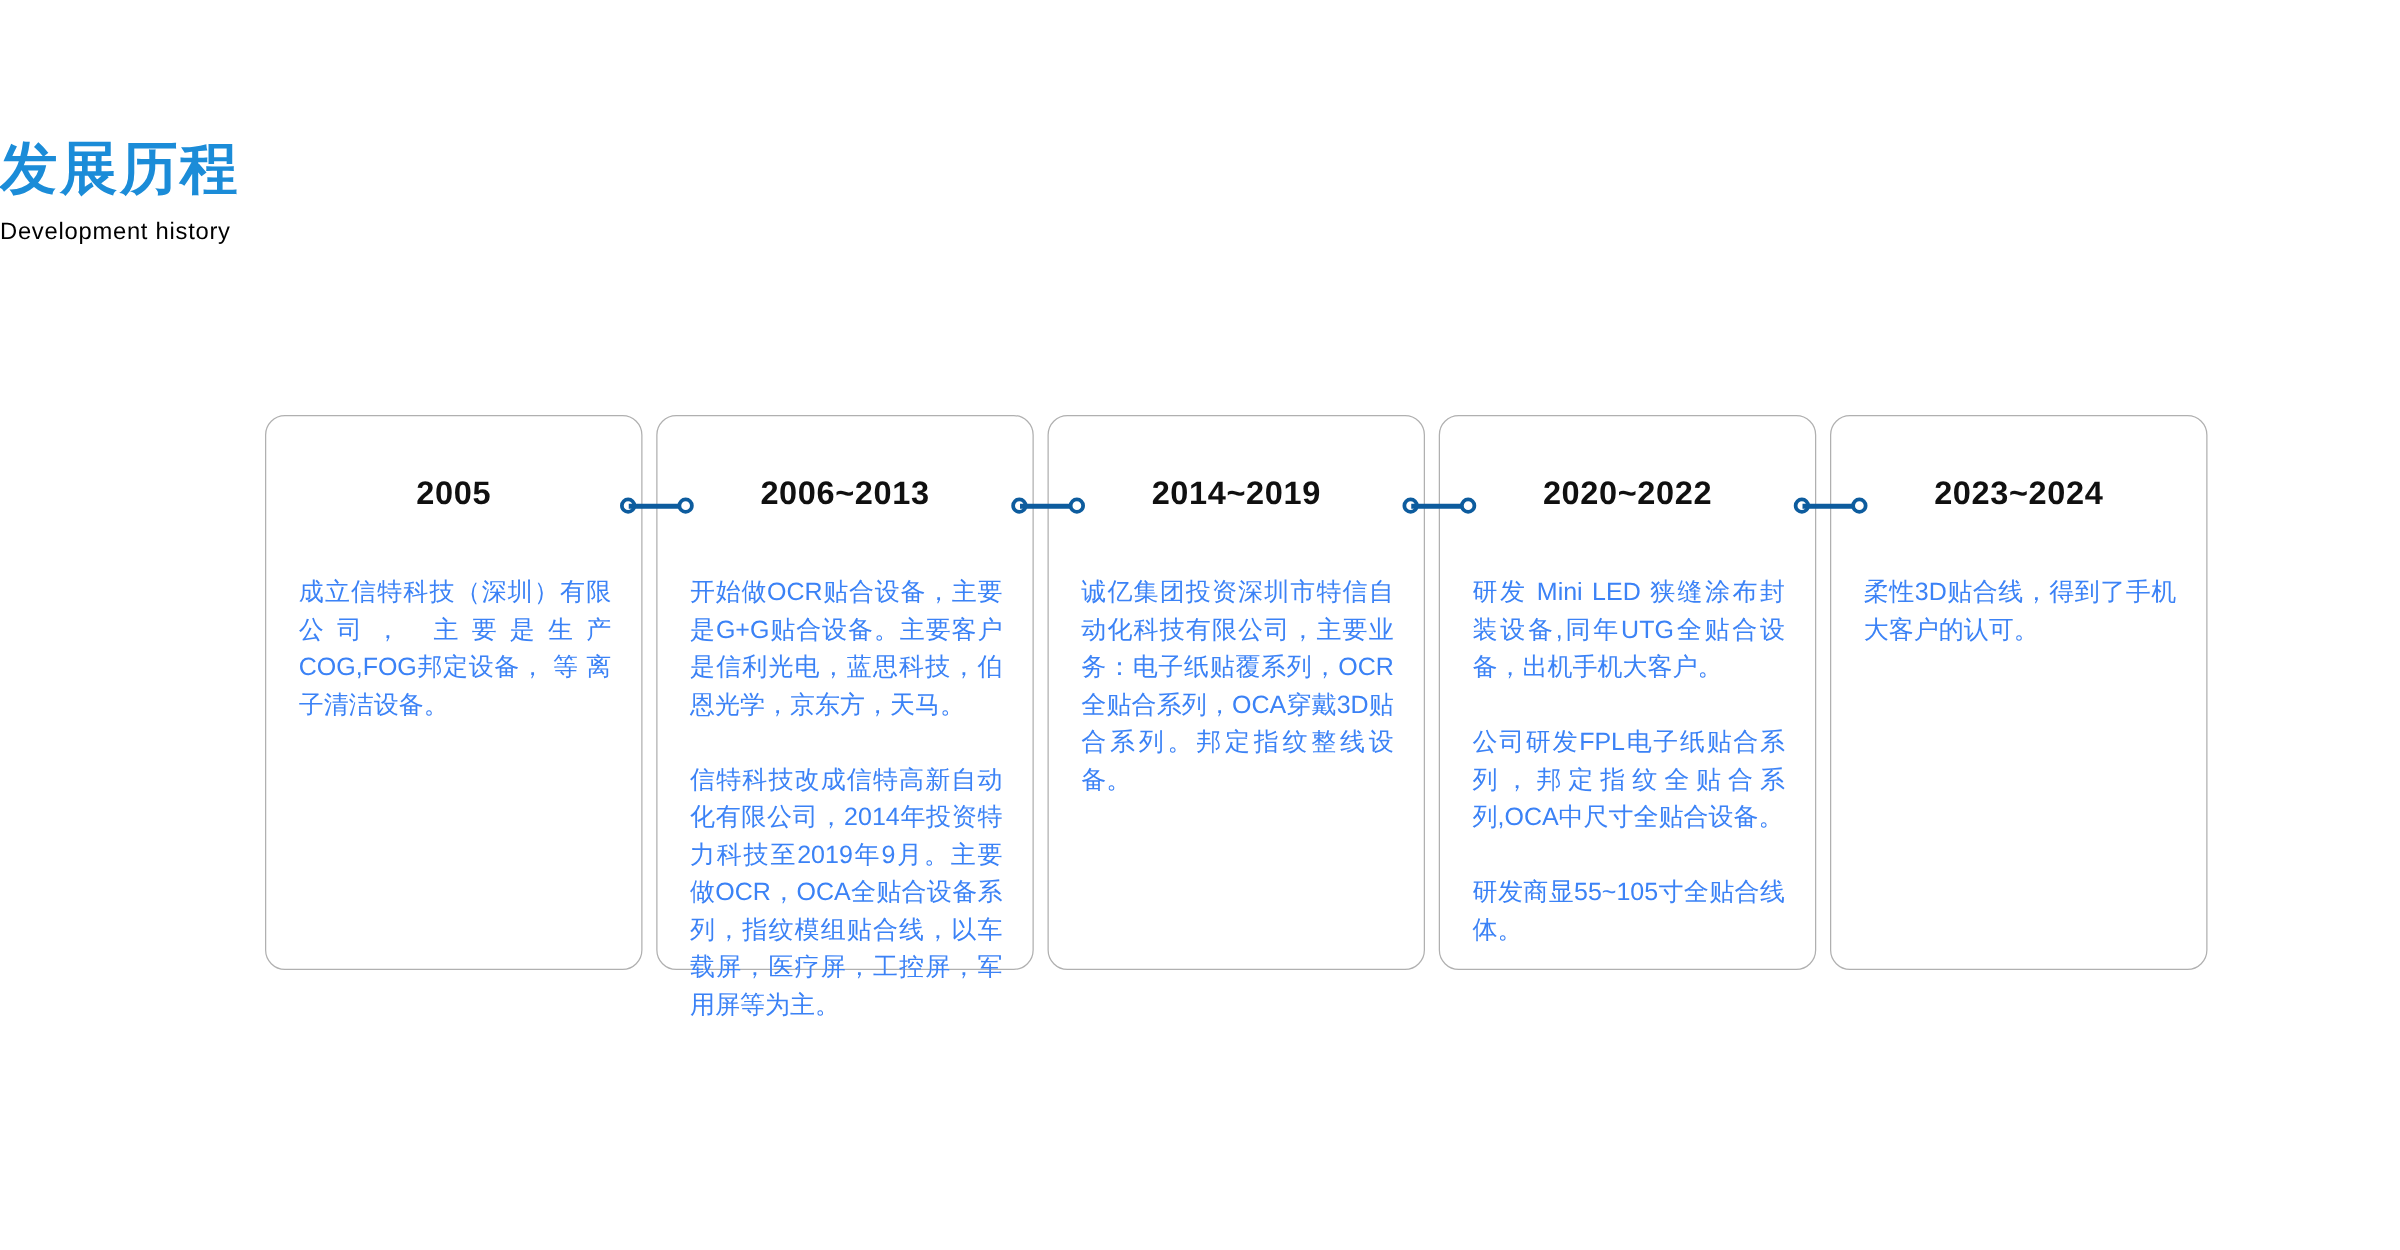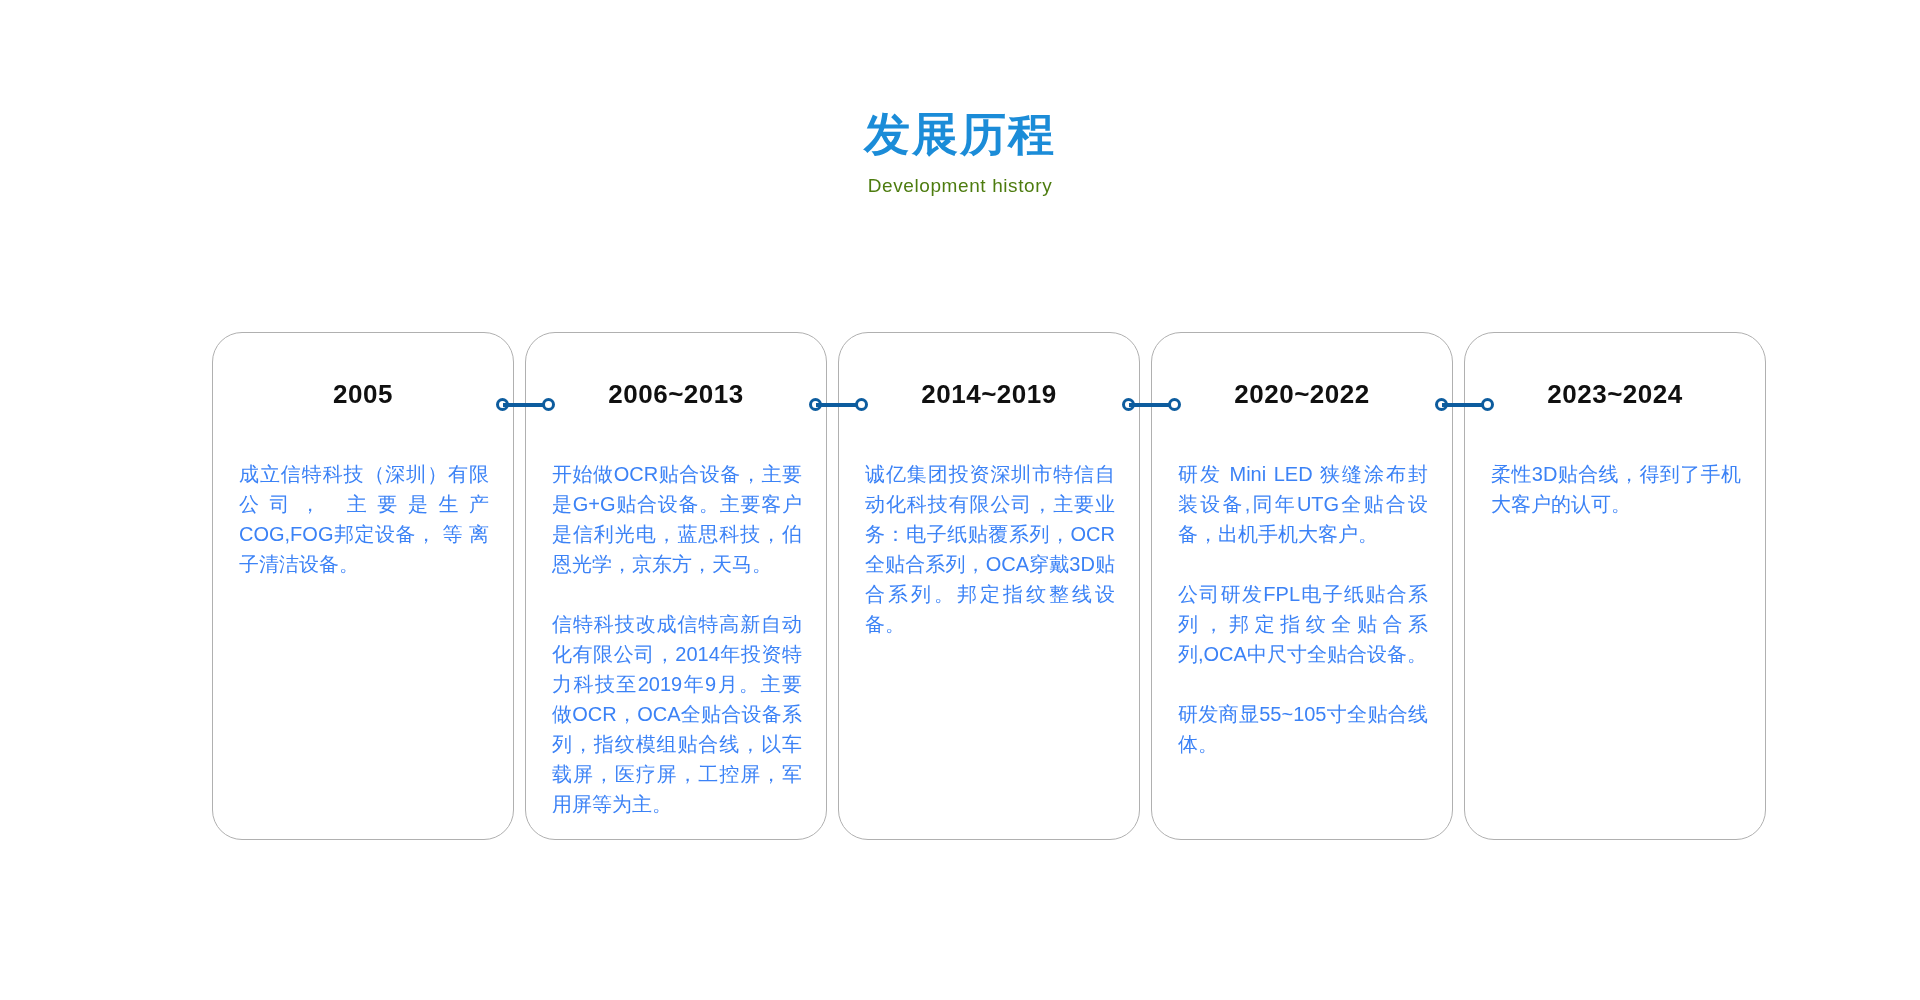--- a/index.html
+++ b/index.html
@@ -17,54 +17,54 @@
     height: 1000px;
     background: #ffffff;
   }
 
   
   .header {
     position: absolute;
     top: 108px;
     left: 0;
     width: 1920px;
-    text-align: center;
+    text-align: left;
   }
   .page-title {
     font-size: 46px;
     font-weight: 700;
     color: #1b8cd8;
     letter-spacing: 2px;
     line-height: 1.15;
     font-family: "Liberation Sans", "DejaVu Sans", sans-serif;
   }
   .page-subtitle {
     margin-top: 14px;
     font-size: 19px;
     font-weight: 400;
-    color: #4d7c0f;
+    color: #000000;
     letter-spacing: 0.6px;
   }
 
   
   .timeline {
     position: absolute;
     top: 332px;
     left: 212px;
     width: 1554px;
     height: 508px;
   }
 
   .card {
     position: absolute;
     top: 0;
     width: 302px;
-    height: 508px;
+    height: 444px;
     border: 1.6px solid #b0b0b0;
-    border-radius: 30px;
+    border-radius: 16px;
     background: #ffffff;
   }
   .card-0 { left: 0px; }
   .card-1 { left: 313px; }
   .card-2 { left: 626px; }
   .card-3 { left: 939px; text-decoration: underline; }
   .card-4 { left: 1252px; }
 
   .card-year {
     position: absolute;

